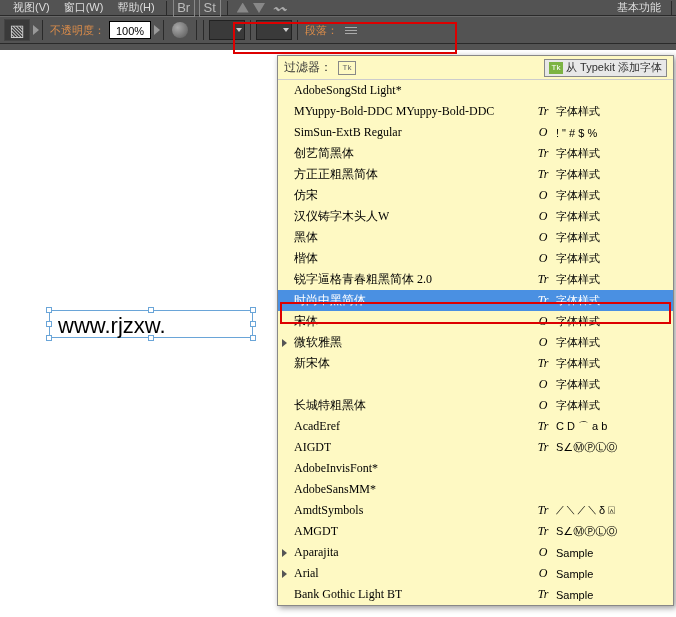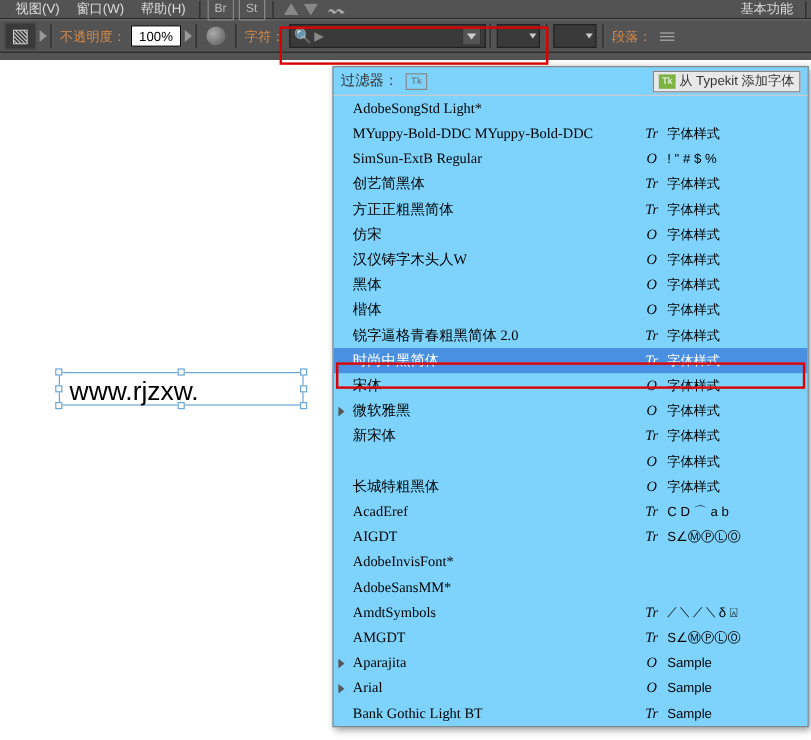--- a/index.html
+++ b/index.html
@@ -1,21 +1,21 @@
 <!DOCTYPE html>
 <html><head>
 <meta charset="utf-8">
 <style>
   * { margin: 0; padding: 0; box-sizing: border-box; font-family: "Microsoft YaHei", sans-serif; }
   body { background: #535353; width: 676px; height: 617px; overflow: hidden; position: relative; }
   
   .menubar { height: 16px; background: #535353; display: flex; align-items: center; padding-left: 6px; color: #ddd; font-size: 11px; border-bottom: 1px solid #2a2a2a; }
   .menubar .mitem { padding: 3px 7px; cursor: default; }
   .menubar .divider { width: 1px; height: 14px; background: #2a2a2a; margin: 0 4px; }
-  .menubar .icon-box { width: 22px; height: 18px; border: 1px solid #888; display: flex; align-items: center; justify-content: center; font-size: 10px; color: #bbb; margin: 0 2px; }
+  .menubar .icon-box { width: 22px; height: 18px; border: 1px solid #888; display: flex; align-items: center; justify-content: center; font-size: 13px; color: #bbb; margin: 0 2px; }
   .menubar .spacer { flex: 1; }
   .menubar .right-label { color: #ddd; font-size: 11px; padding-right: 6px; }
   .menubar .tri-icons { display:flex; align-items:center; margin:0 5px; gap:4px; }
   .menubar .tri-icons span { width:12px; height:10px; background:#888; clip-path: polygon(50% 0,100% 100%,0 100%);}
   .menubar .zig { color:#aaa; font-size:13px; margin:0 4px;}
 
   .toolbar { height: 28px; background: #535353; display: flex; align-items: center; padding: 0 4px; border-top: 1px solid #686868; border-bottom: 1px solid #2a2a2a; }
   .toolbar .sep { width: 1px; height: 20px; background: #2a2a2a; margin: 0 3px; }
   .toolbar .seg { display: flex; align-items: center; height: 28px; }
   .tool-btn { width: 26px; height: 22px; display: flex; align-items: center; justify-content: center; color: #ccc; }
@@ -36,21 +36,21 @@
   .small-combo::after { content:""; width:0;height:0;border-left:3px solid transparent;border-right:3px solid transparent;border-top:4px solid #ccc;}
   .menu-btn { width:18px; height:18px; display:flex; flex-direction:column; justify-content:center; gap:2px; align-items:center;}
   .menu-btn span {width:12px;height:1px;background:#aaa;}
 
   .canvas-area { position: absolute; left: 0; top: 50px; right: 0; bottom: 0; background: #fff; }
   .text-frame { position: absolute; border: 1px solid #6aa5d8; }
   .text-frame .handle { position:absolute; width:6px; height:6px; background:#fff; border:1px solid #6aa5d8;}
   .big-text { font-size: 40px; font-weight: 900; color: #000; padding: 4px 8px; font-family: "SimHei", sans-serif; white-space:nowrap;}
   .small-text { font-size: 22px; color: #000; padding: 2px 8px; font-family: Arial, sans-serif; white-space:nowrap;}
 
-  .font-menu { position: absolute; left: 277px; top: 55px; width: 397px; background: #7dd3fc; border: 1px solid #888; box-shadow: 2px 2px 6px rgba(0,0,0,0.4); z-index: 10; font-size: 12px; }
+  .font-menu { position: absolute; left: 277px; top: 55px; width: 397px; background: #fef9c3; border: 1px solid #888; box-shadow: 2px 2px 6px rgba(0,0,0,0.4); z-index: 10; font-size: 12px; }
   .fm-header { height: 24px; border-bottom: 1px solid #ccc; display: flex; align-items: center; padding: 0 6px; }
   .fm-header .filter-label { color: #333; font-size: 12px; }
   .fm-header .tk-box { width:18px;height:14px;border:1px solid #888;font-size:8px;line-height:12px;text-align:center;margin-left:6px;color:#666;}
   .tk-btn { margin-left: auto; display: flex; align-items: center; border: 1px solid #888; height: 18px; padding: 0 4px; background: #e8e8e8; }
   .tk-btn .tk-badge { width: 14px; height: 12px; background: #7cb342; color: #fff; font-size: 8px; text-align: center; line-height: 12px; margin-right: 3px; }
   .tk-btn .tk-text { font-size: 11px; color: #333; }
   .fm-body { max-height: 560px; overflow: hidden; }
   .fm-row { height: 21px; display: flex; align-items: center; padding: 0 4px 0 16px; position: relative; }
   .fm-row.active { background: #4a90e2; color: #fff; }
   .fm-row .arrow { position:absolute; left:4px; width:0;height:0;border-top:4px solid transparent;border-bottom:4px solid transparent;border-left:5px solid #555;}
@@ -89,28 +89,20 @@
   <div class="seg">
     <span class="label-orange">不透明度：</span>
     <div class="num-field">100%</div>
     <div class="tri-right"></div>
   </div>
   <div class="sep"></div>
   <div class="seg">
       <div class="globe"></div>
     </div>
   <div class="sep"></div>
-  <div class="seg">
-    <span class="label-orange">字符：</span>
-    <div class="font-combo">
-      <span class="mag">🔍</span>
-      <span style="color:#888;">▸</span>
-      <div class="dd"></div>
-    </div>
-  </div>
   <div class="sep"></div>
   <div class="seg">
     <div class="small-combo"></div>
   </div>
   <div class="sep"></div>
   <div class="seg">
     <div class="small-combo"></div>
   </div>
   <div class="sep"></div>
   <div class="seg">

